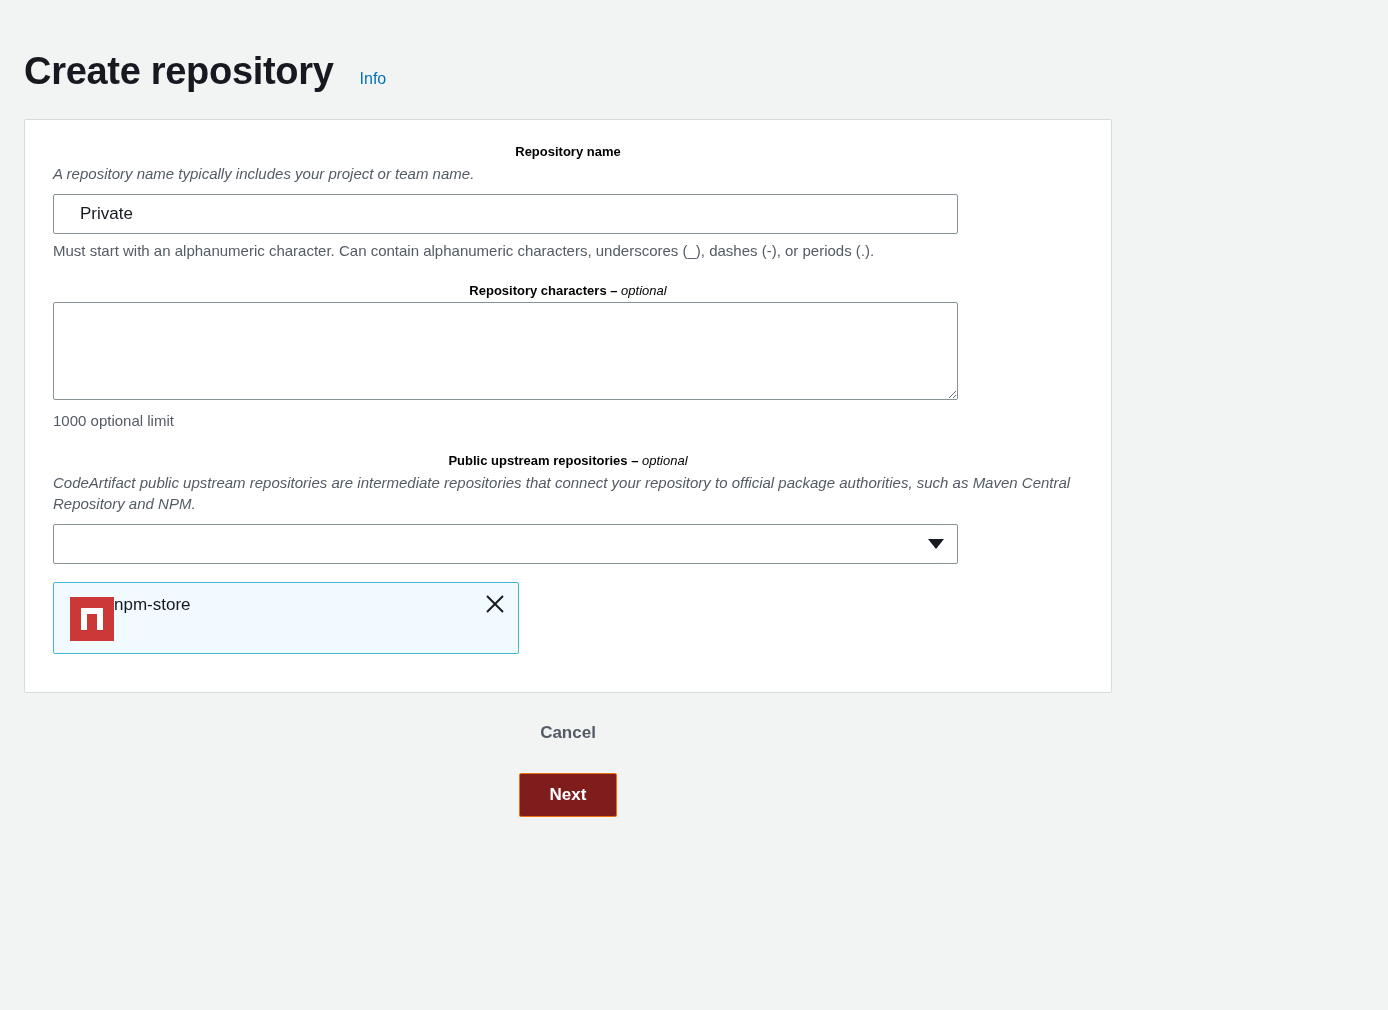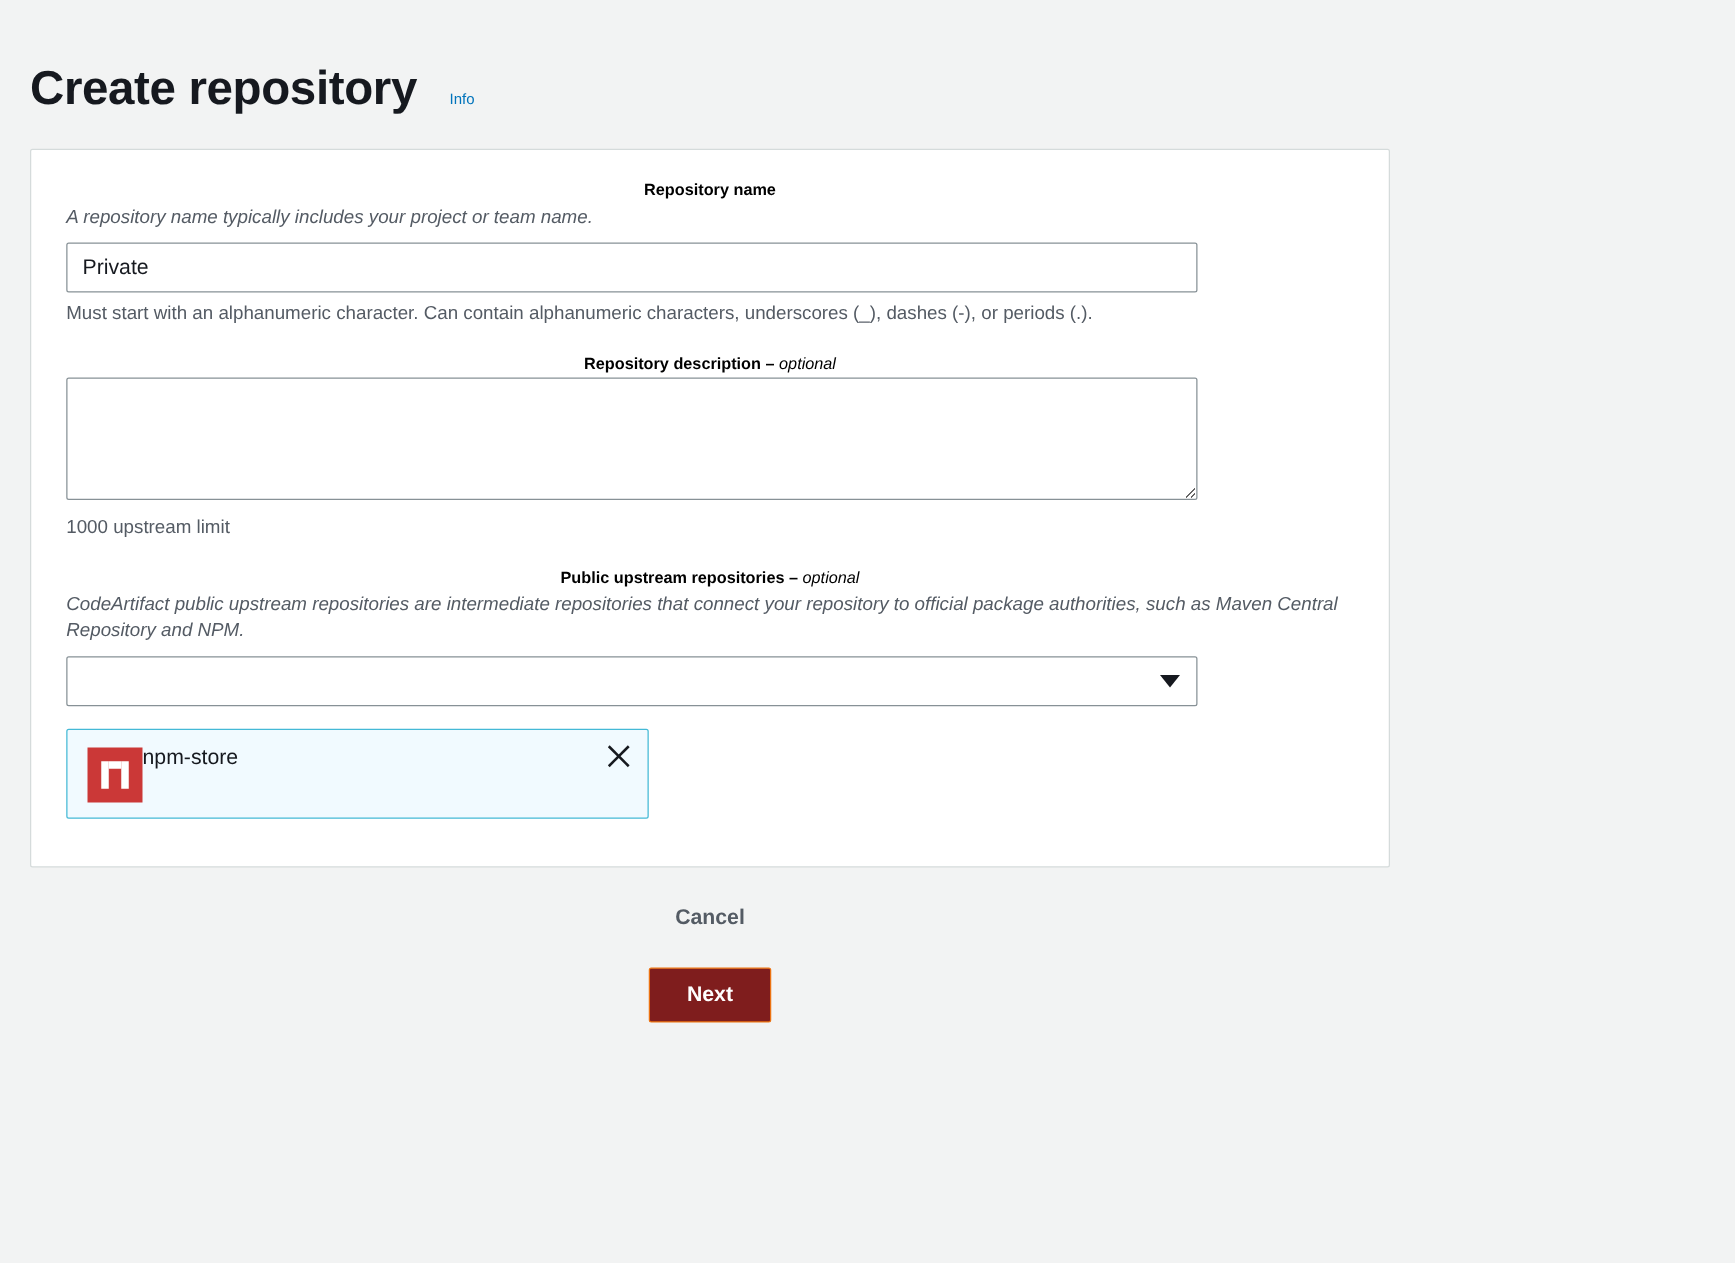--- a/index.html
+++ b/index.html
@@ -27,21 +27,21 @@
   }
   .page-title {
     font-size: 38px;
     font-weight: bold;
     letter-spacing: -0.3px;
     color: #16191f;
     margin: 0;
     line-height: 1.15;
   }
   .info-link {
-    font-size: 12px;
+    font-size: 16px;
     color: #0073bb;
     text-decoration: none;
     cursor: pointer;
     padding-left: 12px;
   }
 
   .container {
     margin: 25px 84px 0 24px;
     background: #ffffff;
     border: 1px solid #d5dbdb;
@@ -87,21 +87,21 @@
     color: #545b64;
     margin: 8px 0 0 0;
   }
 
   input.text-input {
     width: 905px;
     height: 40px;
     font-size: 17px;
     font-family: "Liberation Sans", sans-serif;
     color: #16191f;
-    padding: 4px 12px;
+    padding: 4px 26px;
     border: 1px solid #879196;
     border-radius: 2px;
     background: #ffffff;
     outline: none;
   }
   textarea.text-area {
     width: 905px;
     height: 98px;
     font-size: 17px;
     font-family: "Liberation Sans", sans-serif;
@@ -239,23 +239,23 @@
     <div class="container-body">
 
       <div class="field">
         <div class="field-label">Repository name</div>
         <div class="field-desc">A repository name typically includes your project or team name.</div>
         <input class="text-input" type="text" value="Private" style="">
         <div class="constraint">Must start with an alphanumeric character. Can contain alphanumeric characters, underscores (_), dashes (-), or periods (.).</div>
       </div>
 
       <div class="field" style="margin-top:24px;">
-        <div class="field-label"><span>Repository description – </span><span class="optional">optional</span></div>
+        <div class="field-label"><span>Repository characters – </span><span class="optional">optional</span></div>
         <textarea class="text-area" style=""></textarea>
-        <div class="constraint">1000 upstream limit</div>
+        <div class="constraint">1000 optional limit</div>
       </div>
 
       <div class="field" style="margin-top:24px;">
         <div class="field-label"><span>Public upstream repositories – </span><span class="optional">optional</span></div>
         <div class="field-desc">CodeArtifact public upstream repositories are intermediate repositories that connect your repository to official package authorities, such as Maven Central Repository and NPM.</div>
 
         <div class="select-wrapper">
           <div class="select-box"></div>
           <span class="select-caret"></span>
         </div>

